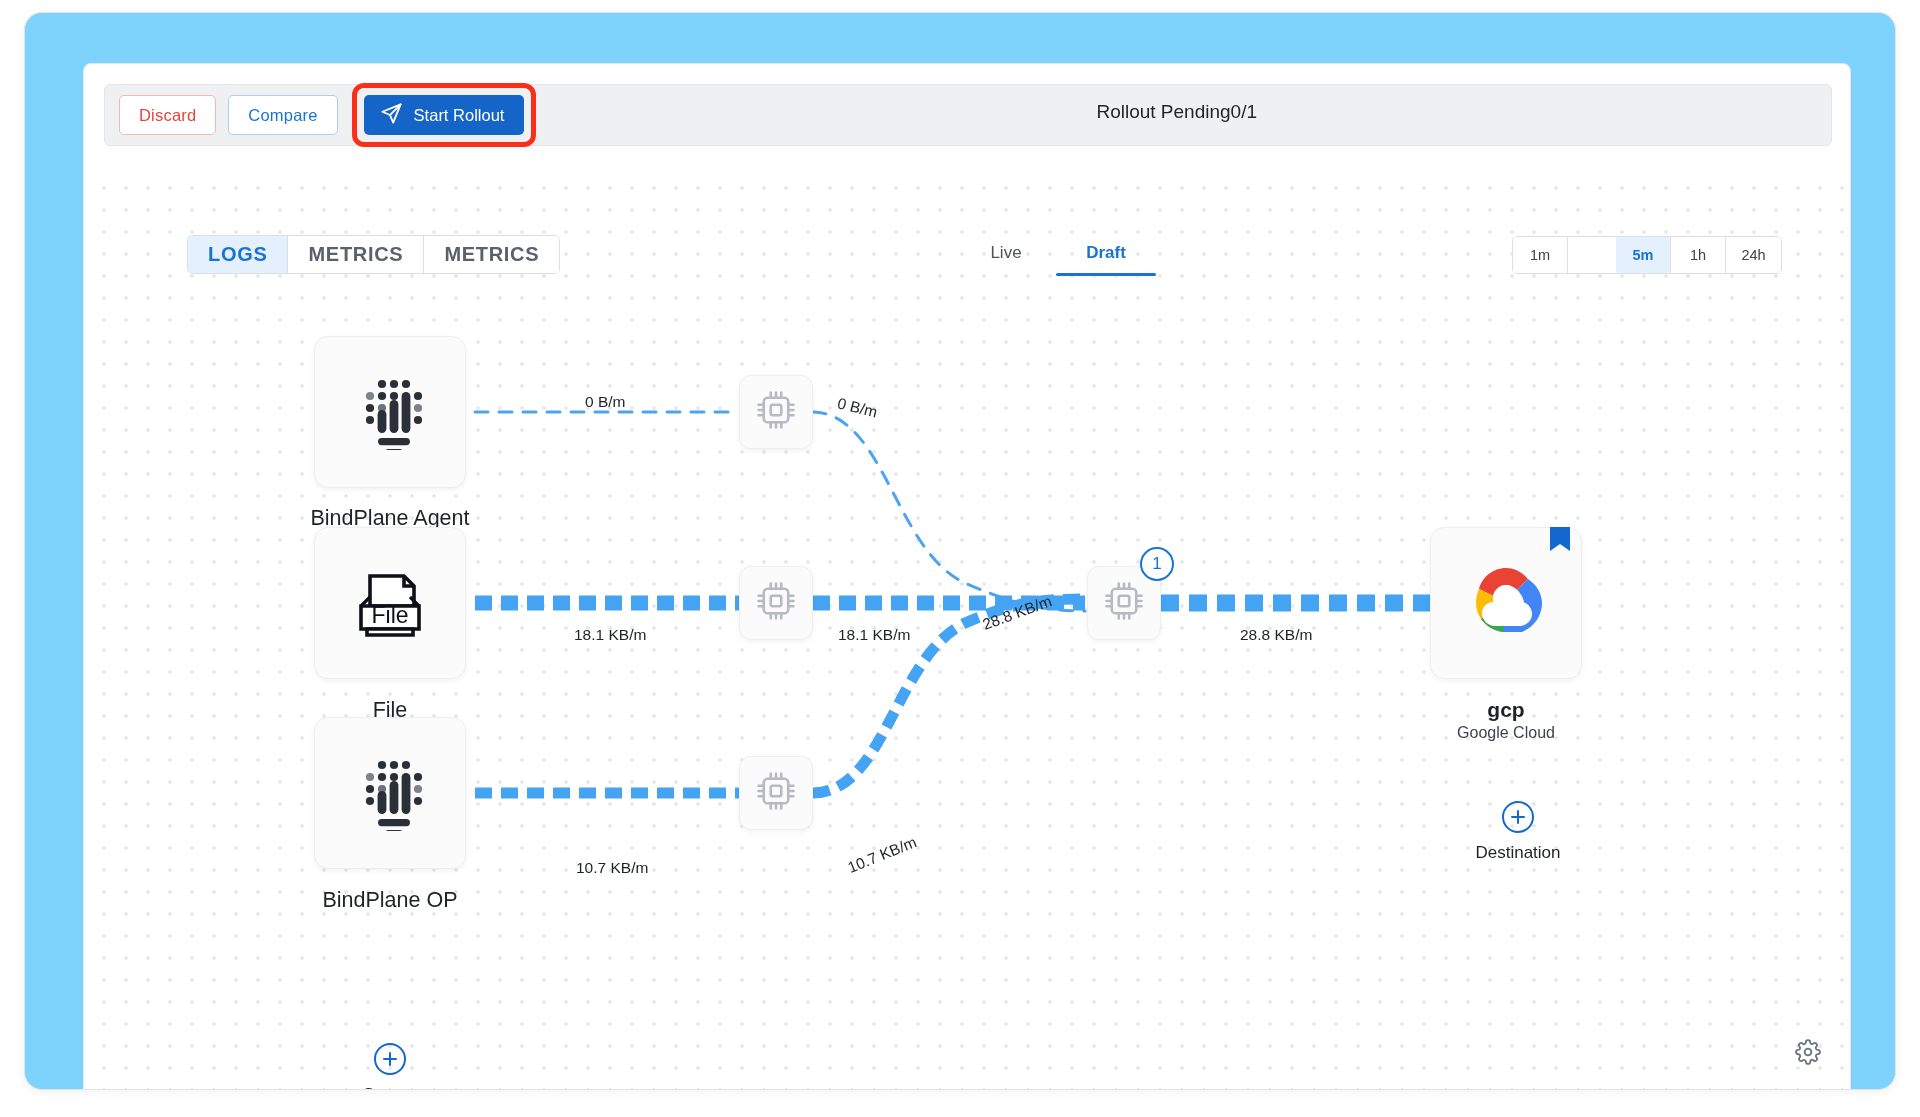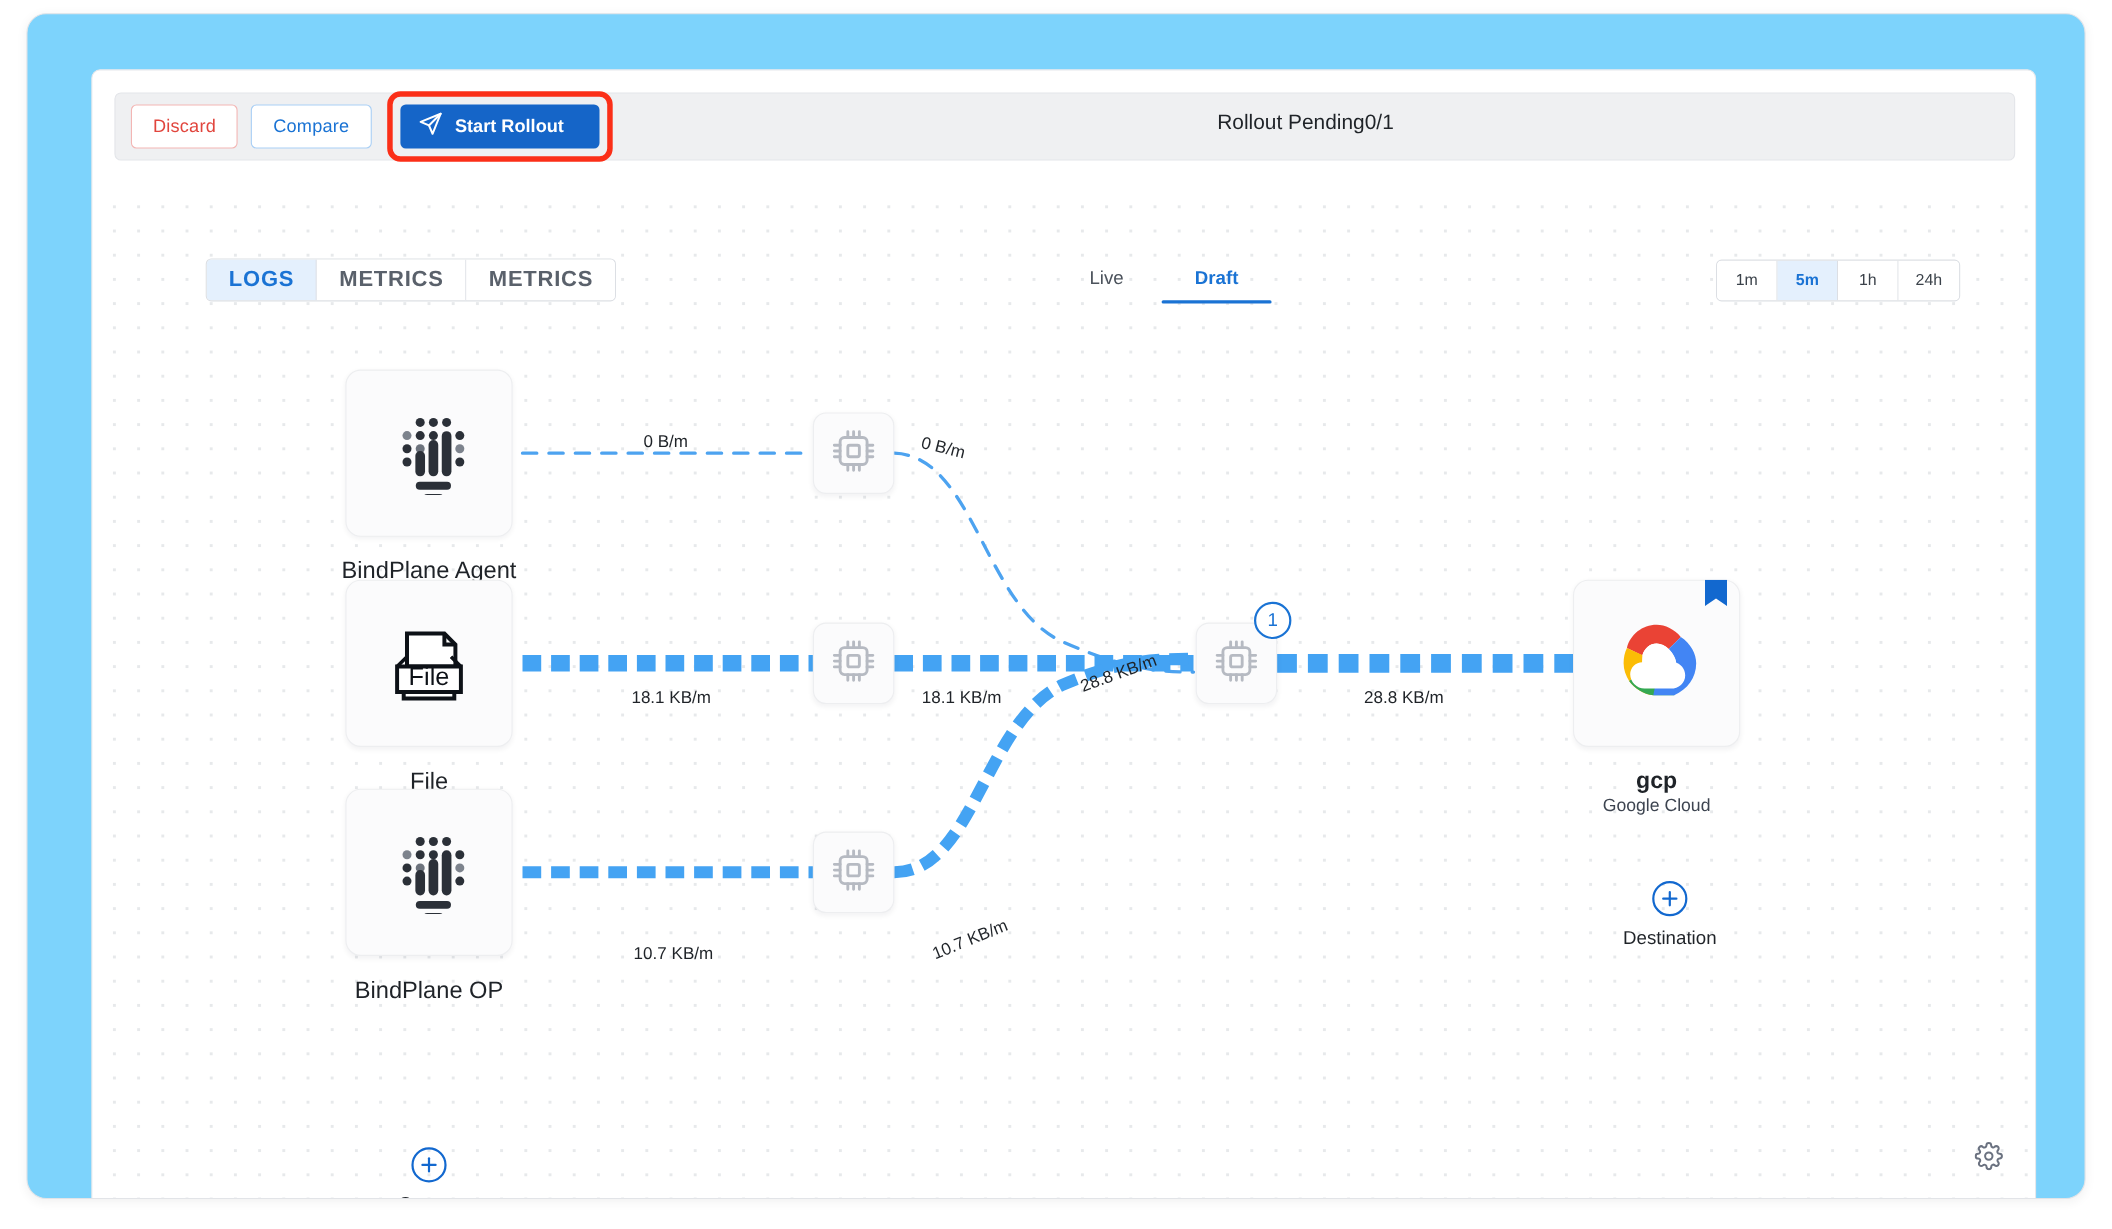--- a/index.html
+++ b/index.html
@@ -70,23 +70,23 @@
     display: flex;
     align-items: center;
   }
   #start-rollout-button {
     height: 40px;
     background: #1565c8;
     color: #ffffff;
     border: none;
     border-radius: 5px;
     display: flex; align-items: center; gap: 11px;
-    padding: 0 32px 0 16px;
+    padding: 0 20px 0 16px;
     font-size: 16.5px;
-    font-weight: 700;
+    font-weight: 400;
     cursor: pointer;
     white-space: nowrap;
   }
   #start-rollout-button svg { flex: 0 0 auto; }
 
   
   #rollout-status {
     flex: 1;
     height: 62px;
     margin-left: 18px;
@@ -175,21 +175,21 @@
     width: 55px; height: 36px;
     display: flex; align-items: center; justify-content: center;
     font-size: 14.5px;
     font-weight: 500;
     color: #3b424a;
     border-right: 1px solid #dcdfe4;
     background: #ffffff;
     cursor: pointer;
   }
   .range-tab:last-child { border-right: none; }
-  .range-tab.active { background: #e4f0fd; color: #1a73d4; font-weight: 700; }
+  .range-tab.active { background: #e4f0fd; color: #1a73d4; font-weight: 700; margin-left: 48px; }
 
   
   #flow-canvas {
     position: absolute;
     left: 1px; top: 107px;
     width: 1766px; height: 920px;
     background-color: #ffffff;
     background-image: radial-gradient(#e7e9eb 1.6px, transparent 1.7px);
     background-size: 22px 22px;
     background-position: 8px 6px;

